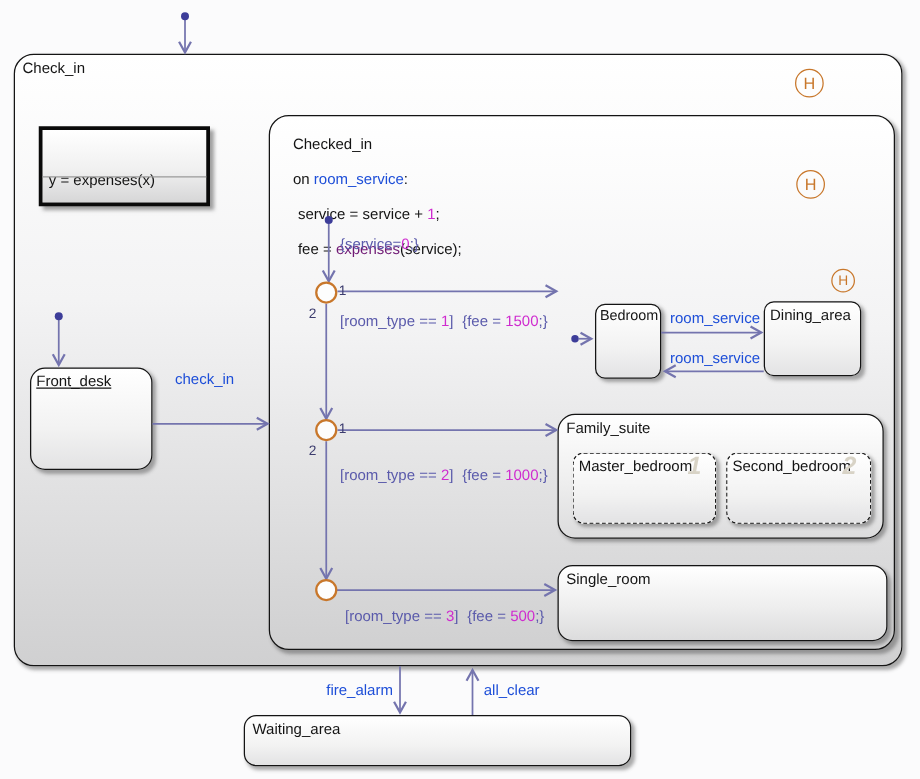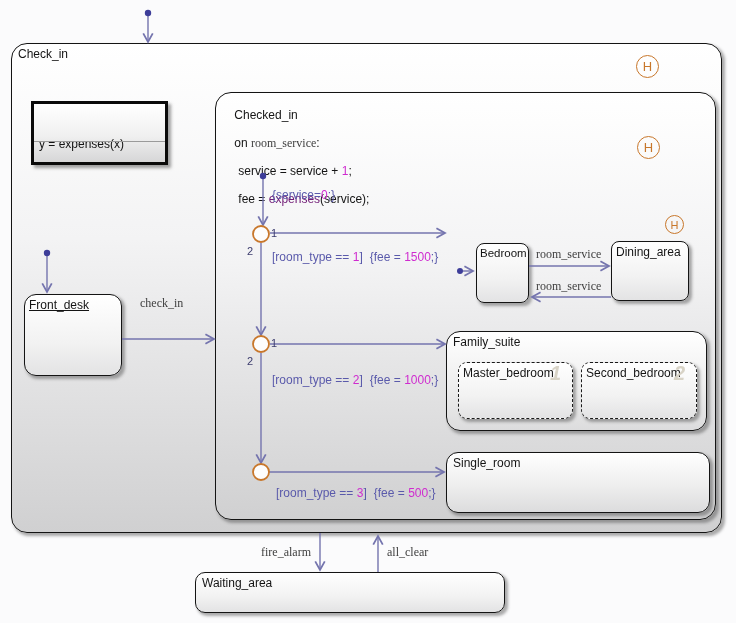--- a/index.html
+++ b/index.html
@@ -18,21 +18,21 @@
   .grad-md{background:linear-gradient(180deg,#ffffff 0%,#eeeeee 55%,#dcdcdd 100%);}
   .grad-sm{background:linear-gradient(180deg,#ffffff 0%,#f2f2f2 60%,#e3e3e4 100%);}
   .dashed{border:1px dashed #1a1a1a;}
   .histo{
     position:absolute;border:1.5px solid #c8772b;border-radius:50%;
     color:#c8772b;display:flex;align-items:center;justify-content:center;
     background:transparent;
   }
   .lbl{position:absolute;white-space:nowrap;}
   .slate{color:#5a5aab;}
-  .orange{color:#404040;font-family:Liberation Serif, serif;}
+  .orange{color:#1d4ed8;}
   .num{color:#cf2bcf;}
   .teal{color:#701a75;}
   .prio{position:absolute;color:#3c3c6e;font-size:11px;}
   .order-num{
     position:absolute;color:#d8d3c6;font-size:20px;font-weight:bold;font-style:italic;
   }
   .mlfn{
     position:absolute;border:3px solid #0a0a0a;box-sizing:border-box;
     background:linear-gradient(180deg,#ffffff 0%,#f0f0f0 55%,#d6d6d7 100%);
     box-shadow:3px 3px 3px rgba(70,70,70,0.5);

